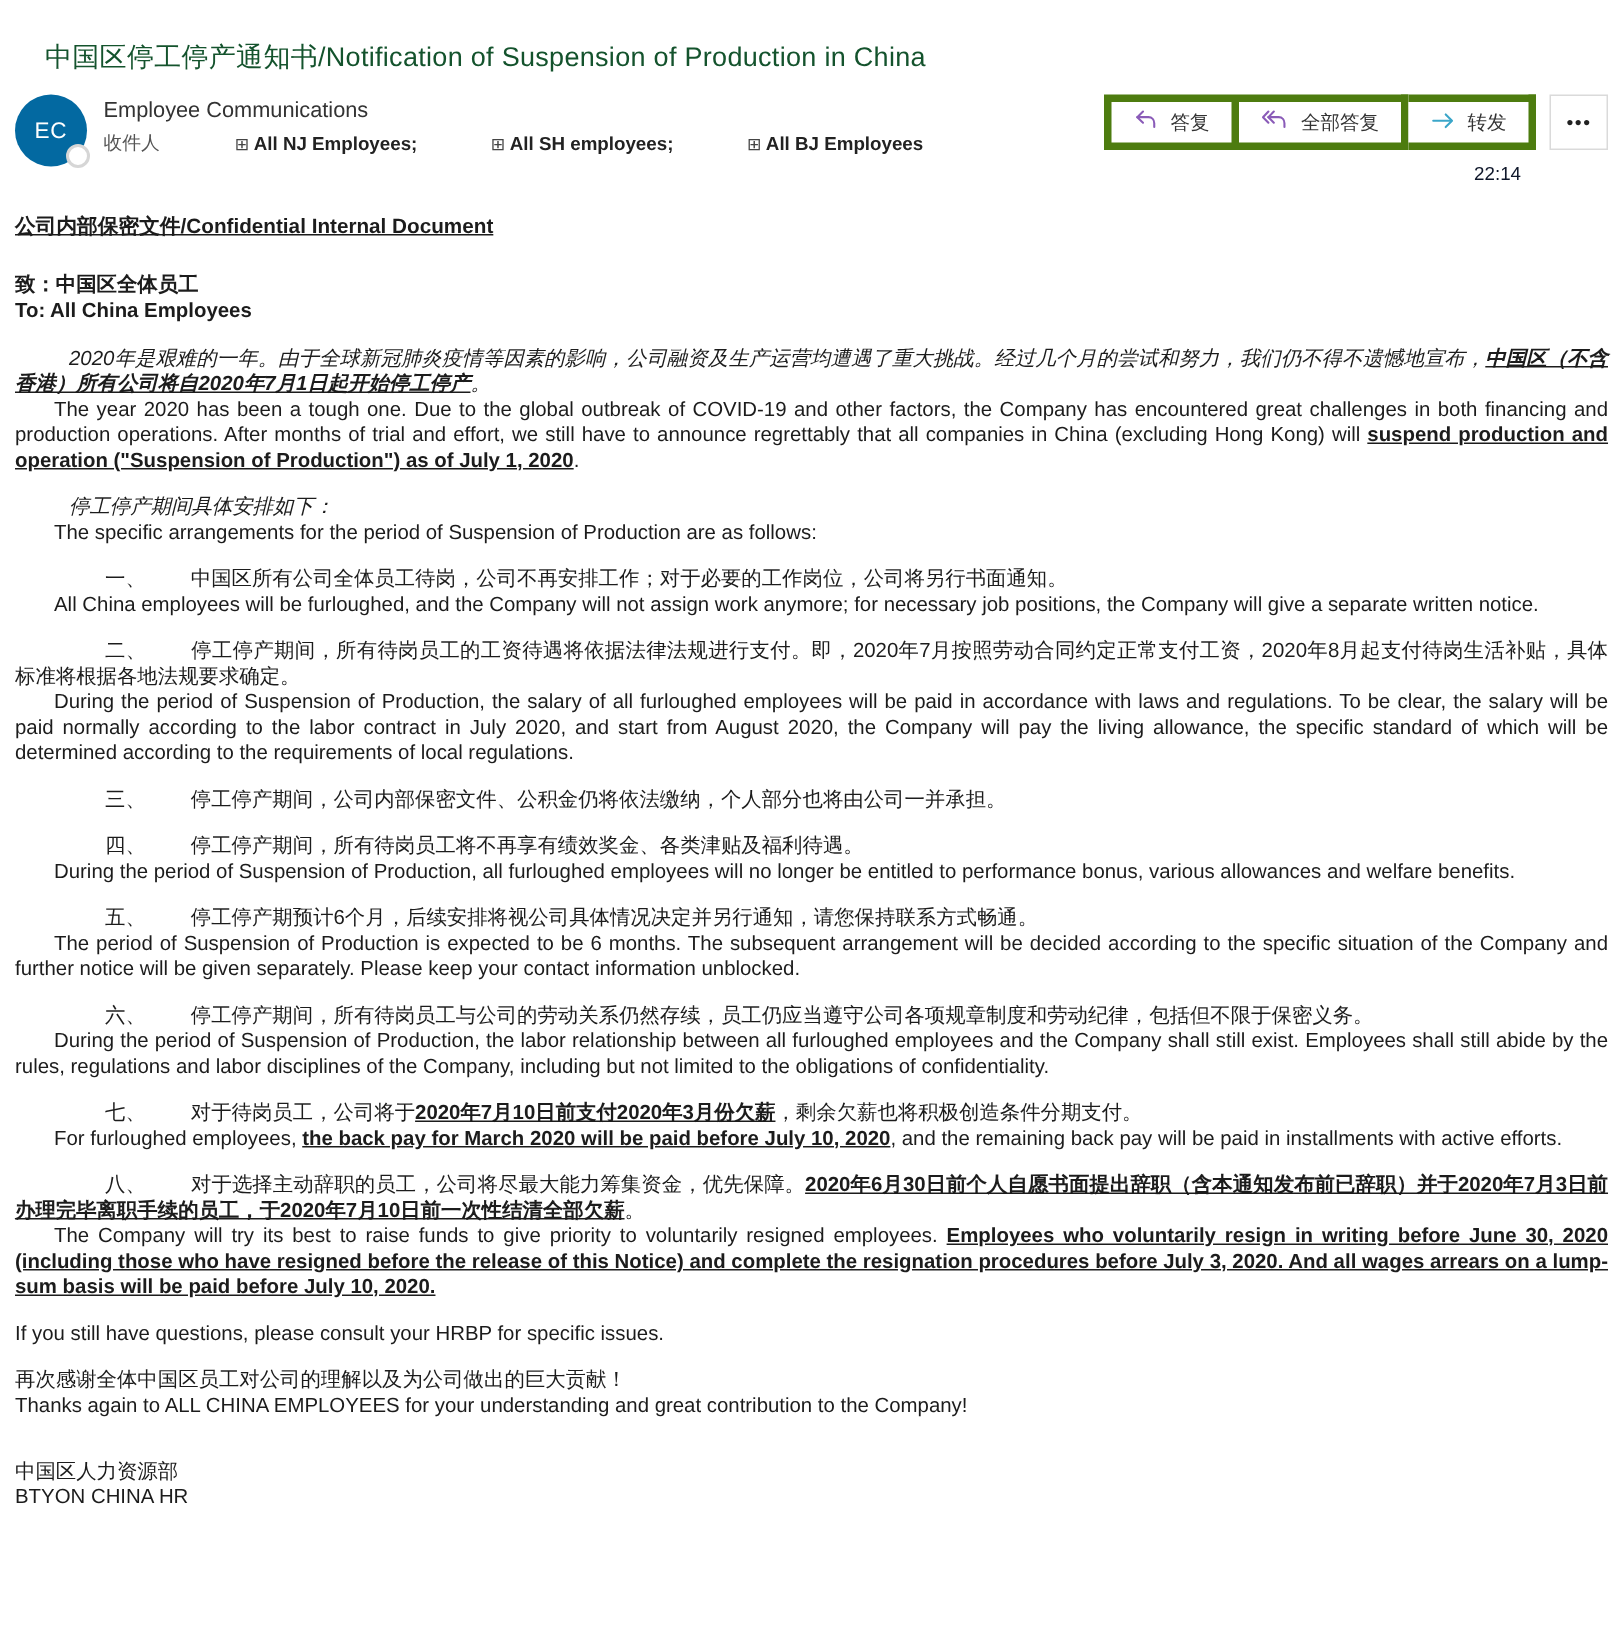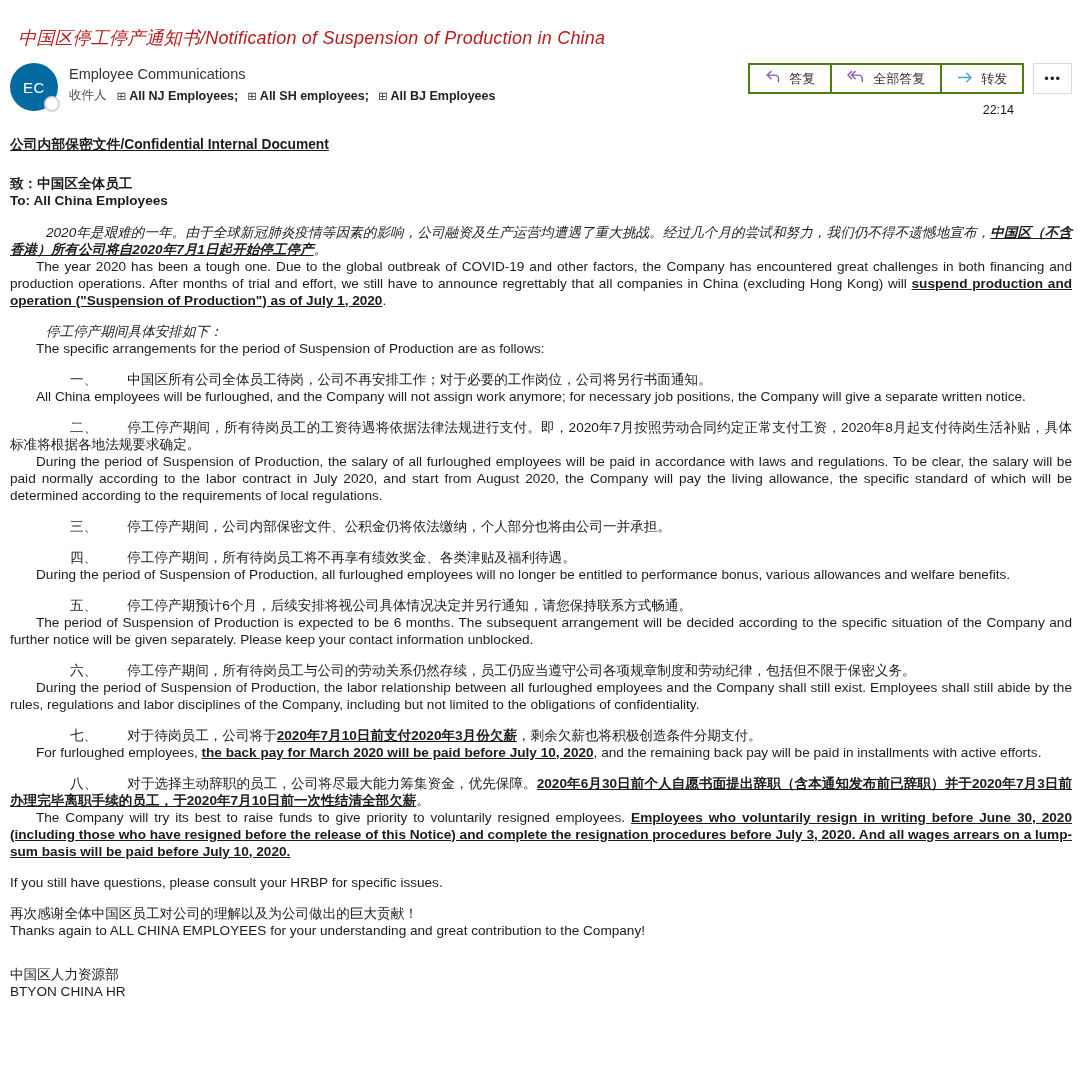--- a/index.html
+++ b/index.html
@@ -2,41 +2,41 @@
 <html><head>
 <meta charset="utf-8">
 <style>
   html,body{margin:0;padding:0;}
   body{
     width:1080px;height:1091px;overflow:hidden;background:#ffffff;
     font-family:"Liberation Sans","DejaVu Sans",sans-serif;
     color:#1b1b1b;-webkit-font-smoothing:antialiased;
   }
   .page{padding:26px 8px 0 10px;}
-  .title{font-size:18px;font-weight:400;color:#b91c1c;margin:0 0 0 8px;letter-spacing:.2px;font-style:italic;}
+  .title{font-size:18px;font-weight:400;color:#14532d;margin:0 0 0 20px;letter-spacing:.2px;}
 
   
   .email-header{display:flex;margin-top:13px;align-items:flex-start;}
   .avatar{position:relative;flex:none;width:48px;height:48px;border-radius:50%;
     background:#0369a1;color:#fff;display:flex;align-items:center;justify-content:center;
     font-size:15px;letter-spacing:.5px;cursor:pointer;}
   .presence{position:absolute;right:-2px;bottom:-1px;width:12px;height:12px;border-radius:50%;
     background:#fff;border:2px solid #d6d6d6;}
   .sender-block{margin-left:11px;flex:1;min-width:0;padding-top:3px;}
   .sender-name{font-size:14.5px;color:#333;cursor:pointer;}
-  .recipients{margin-top:5px;font-size:12.5px;color:#3a3a3a;display:flex;align-items:center;white-space:nowrap;}
+  .recipients{margin-top:5px;font-size:12.5px;color:#3a3a3a;display:flex;align-items:center;white-space:nowrap;gap:40px;}
   .to-label{color:#555;margin-right:10px;font-weight:400;}
   .recipient{font-weight:700;color:#222;display:inline-flex;align-items:center;margin-right:9px;cursor:pointer;}
   .expand-icon{font-weight:400;font-size:11.5px;color:#444;margin-right:3px;}
 
   
   .toolbar{flex:none;display:flex;flex-direction:column;align-items:flex-end;padding-right:0;}
   .toolbar-row{display:flex;align-items:stretch;}
   .btn-group{display:flex;}
-  button.tb{display:flex;align-items:center;gap:8px;background:#fff;border:2px solid #4d7c0f;
+  button.tb{display:flex;align-items:center;gap:8px;background:#fff;border:5px solid #4d7c0f;
     font-size:13px;color:#333;padding:5px 15px;cursor:pointer;font-family:inherit;line-height:1.2;}
   .btn-group button.tb + button.tb{border-left:none;}
   button.more{background:#fff;border:1px solid #dadada;color:#222;font-size:13px;
     padding:5px 10px;margin-left:9px;cursor:pointer;letter-spacing:1px;font-family:inherit;}
   .timestamp{margin-top:9px;margin-right:58px;font-size:12.5px;color:#0f172a;}
 
   
   .doc{margin-top:19px;font-size:13.6px;line-height:17px;color:#1c1c1c;}
   .doc p{margin:0;text-align:justify;}
   .confidential{font-weight:700;text-decoration:underline;font-size:13.8px;margin-bottom:22px !important;}

